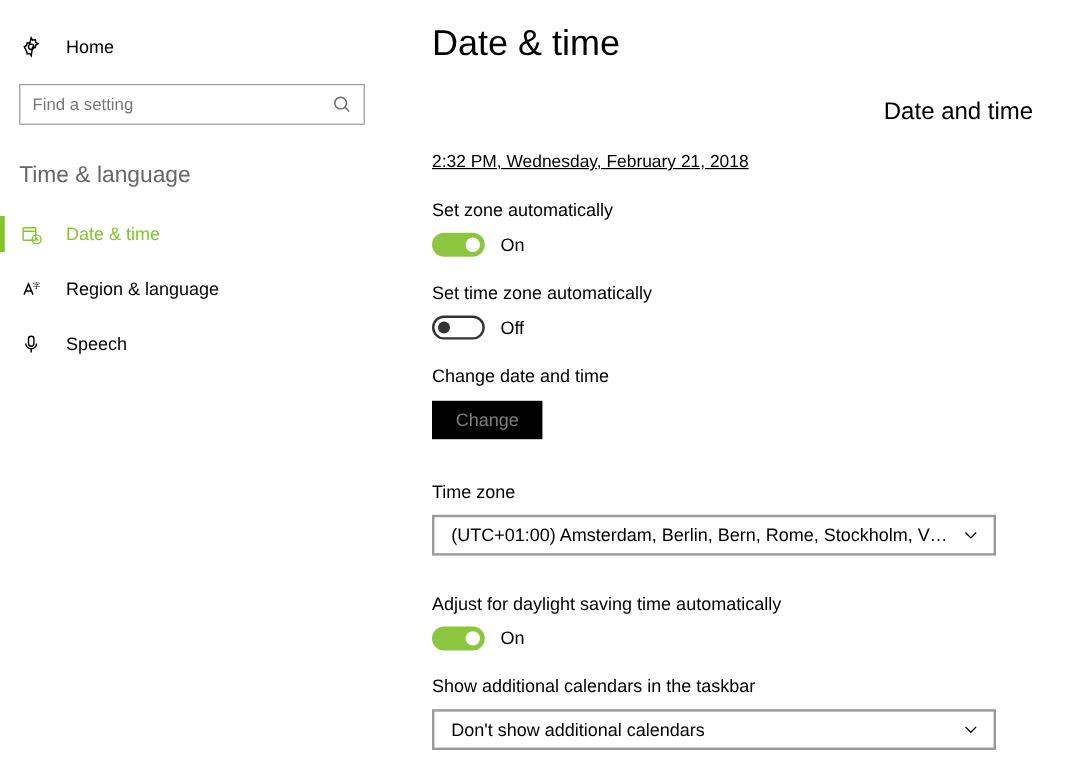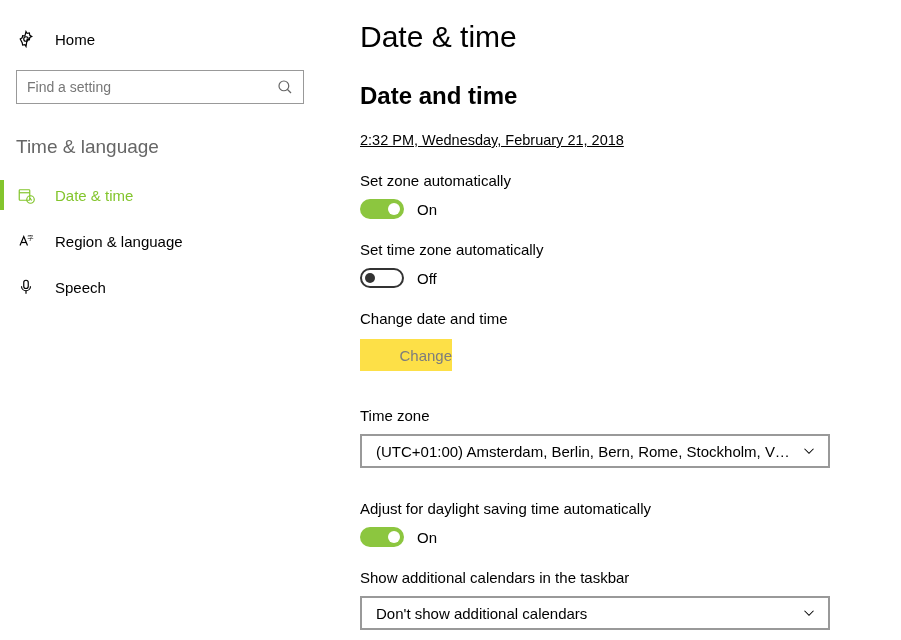--- a/index.html
+++ b/index.html
@@ -88,23 +88,24 @@
       flex: 1;
       padding: 20px 40px 0 40px;
       overflow: hidden;
     }
     .page-title {
       font-size: 30px;
       font-weight: 300;
       margin-bottom: 28px;
     }
     .subsection-title {
-      font-size: 24px;
-      font-weight: 700;
+      font-size: 20px;
+      font-weight: 400;
       margin-bottom: 22px;
+      text-align: right;
     }
     .datetime-now {
       font-size: 14.5px;
       margin-bottom: 24px;
       text-decoration: underline;
     }
     .setting-block { margin-bottom: 22px; }
     .setting-label {
       font-size: 15px;
       margin-bottom: 10px;
@@ -147,28 +148,27 @@
       background: #333;
       left: 3px;
       top: 3px;
     }
     .toggle-state {
       font-size: 15px;
     }
     .change-button {
       width: 92px;
       height: 32px;
-      background: #fde047;
+      background: #000000;
       color: #7d7d7d;
       border: none;
       font-size: 15px;
       font-family: inherit;
       cursor: default;
       margin-top: 2px;
-      text-align: right;
     }
     .dropdown {
       width: 470px;
       height: 34px;
       border: 2px solid #999;
       display: flex;
       align-items: center;
       justify-content: space-between;
       padding: 0 10px 0 14px;
       font-size: 15px;

